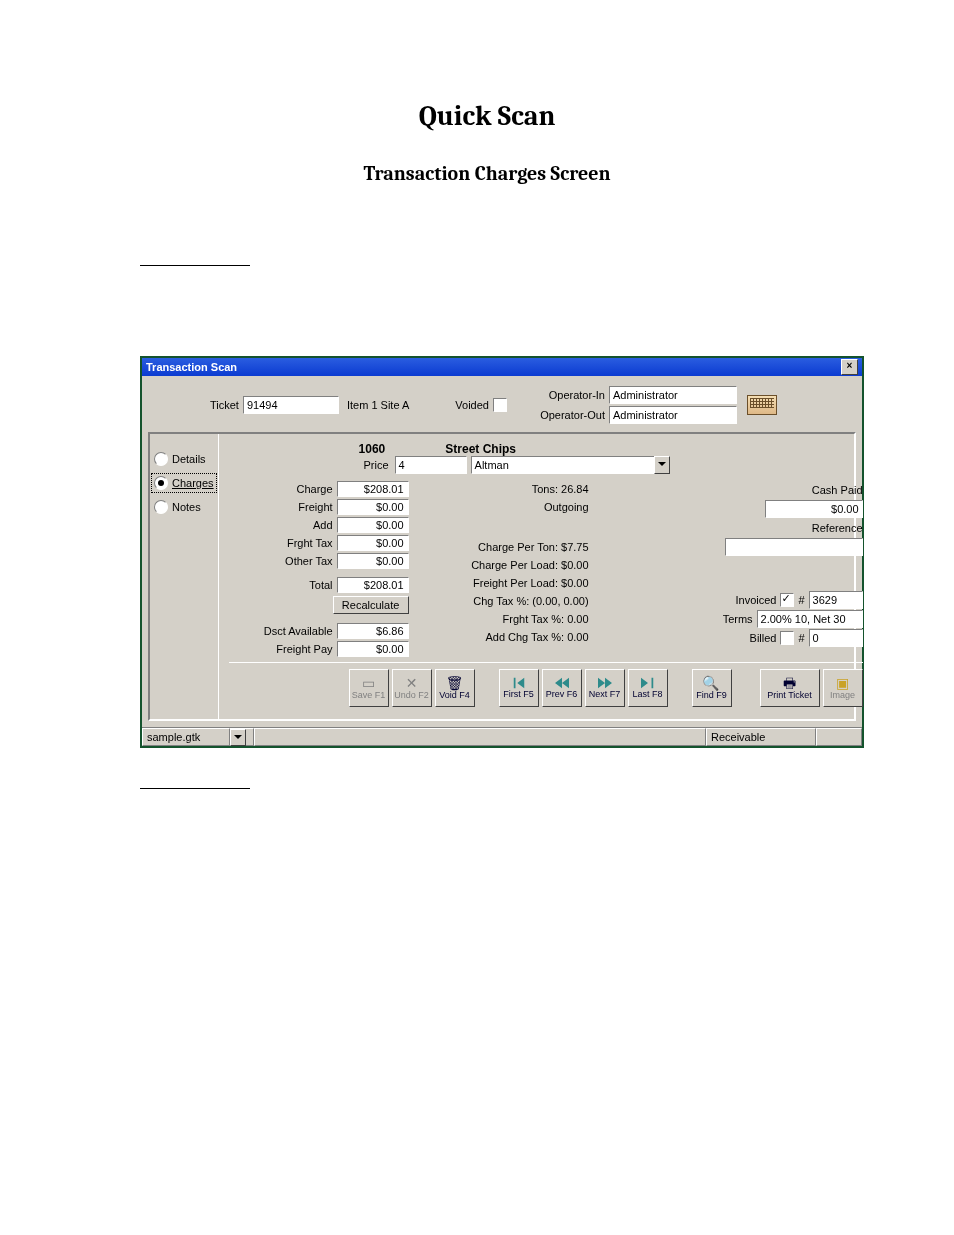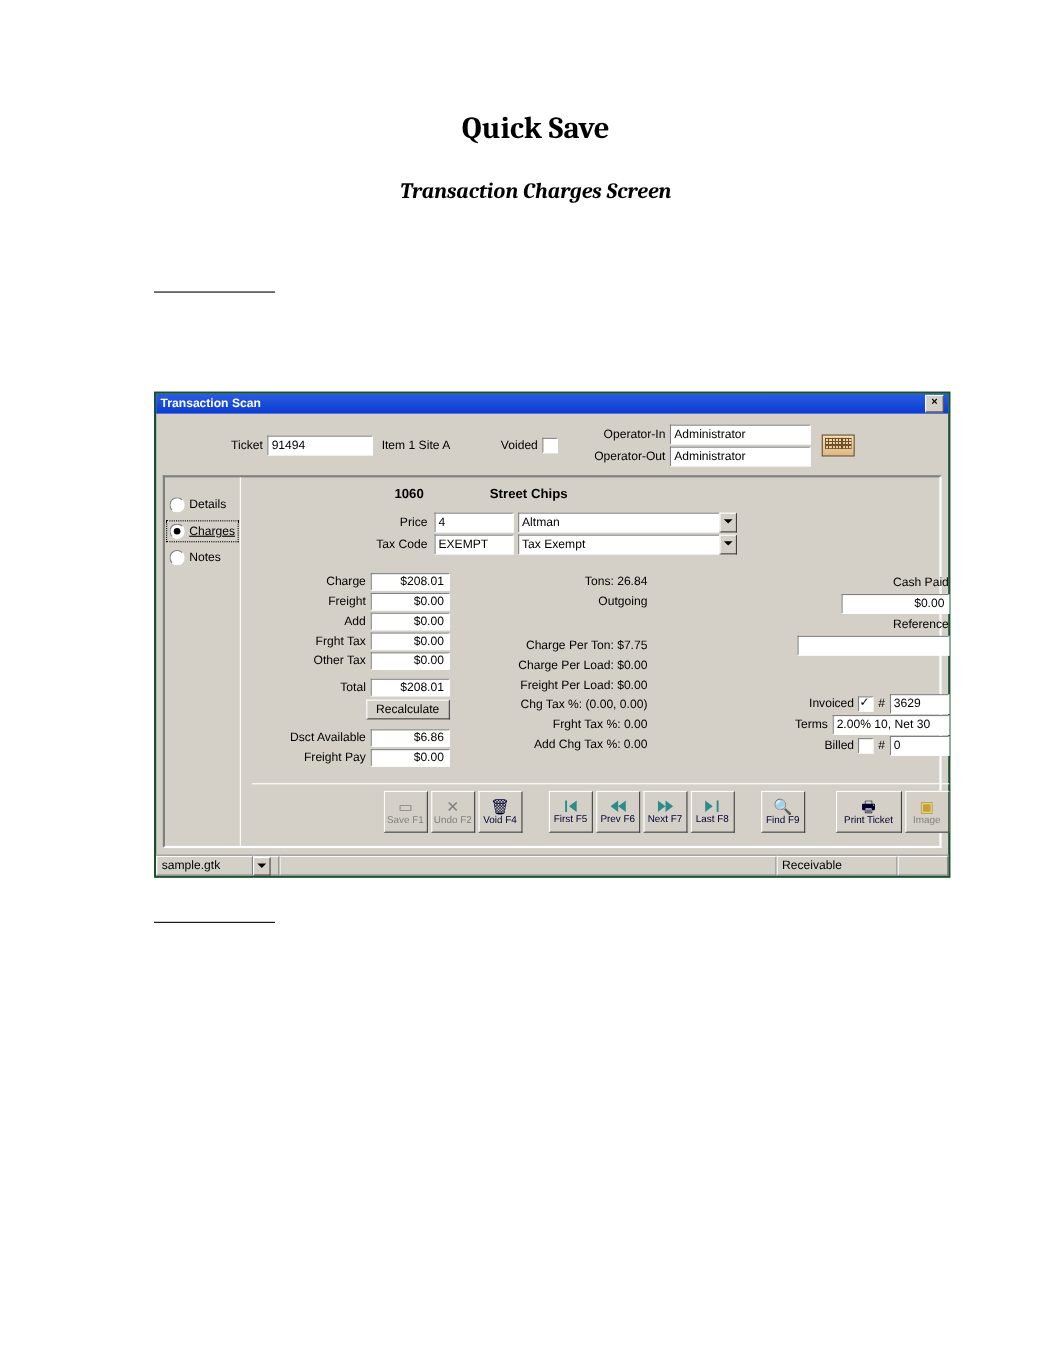--- a/index.html
+++ b/index.html
@@ -14,21 +14,20 @@
     padding: 100px 120px 80px 140px;
   }
   h1 {
     text-align: center;
     font-size: 28px;
     font-weight: bold;
     margin: 0 0 30px 0;
   }
   h2 {
     text-align: center;
-    font-style: italic;
     font-weight: bold;
     font-size: 20px;
     margin: 0 0 80px 0;
   }
   .rule-line {
     width: 110px;
     height: 0;
     border-bottom: 1px solid #000;
     margin: 0 0 90px 0;
   }
@@ -172,21 +171,21 @@
   .tab-option.active {
     outline: 1px dotted #000;
     outline-offset: -2px;
   }
 
   .main-panel {
     flex: 1;
     padding: 8px 10px 10px 10px;
     display:flex;
     flex-direction:column;
-    gap:10px;
+    gap:0;
   }
 
   .header-line {
     display:flex;
     gap:60px;
     font-weight:bold;
     font-size:12px;
     padding-left:130px;
   }
 
@@ -285,21 +284,21 @@
     border-right:1px solid #808080; border-bottom:1px solid #808080;
     height:16px; line-height:16px; padding:0 4px; font-size:11px;
   }
 
   svg.nav-icon { width:14px; height:12px; }
 </style>
 </head>
 <body>
 
 <div class="page">
-  <h1>Quick Save</h1>
+  <h1>Quick Scan</h1>
   <h2>Transaction Charges Screen</h2>
   <div class="rule-line"></div>
 
   <div class="app-window">
     <div class="titlebar">
       <span>Transaction Scan</span>
       <span class="close-btn">×</span>
     </div>
 
     <div class="app-body">
@@ -345,26 +344,20 @@
             <span>Street  Chips</span>
           </div>
 
           <div class="price-rows">
             <div class="row">
               <span class="rlabel">Price</span>
               <span class="field code">4</span>
               <span class="field desc">Altman</span>
                 <span class="dd-arrow"></span>
             </div>
-            <div class="row">
-              <span class="rlabel">Tax Code</span>
-              <span class="field code">EXEMPT</span>
-              <span class="field desc">Tax Exempt</span>
-                <span class="dd-arrow"></span>
-            </div>
           </div>
 
           <div class="three-col">
 
             <div class="col charges-col">
               <div class="crow">
                   <span class="clabel">Charge</span>
                   <span class="val">$208.01</span>
                 </div>
               <div class="crow">

